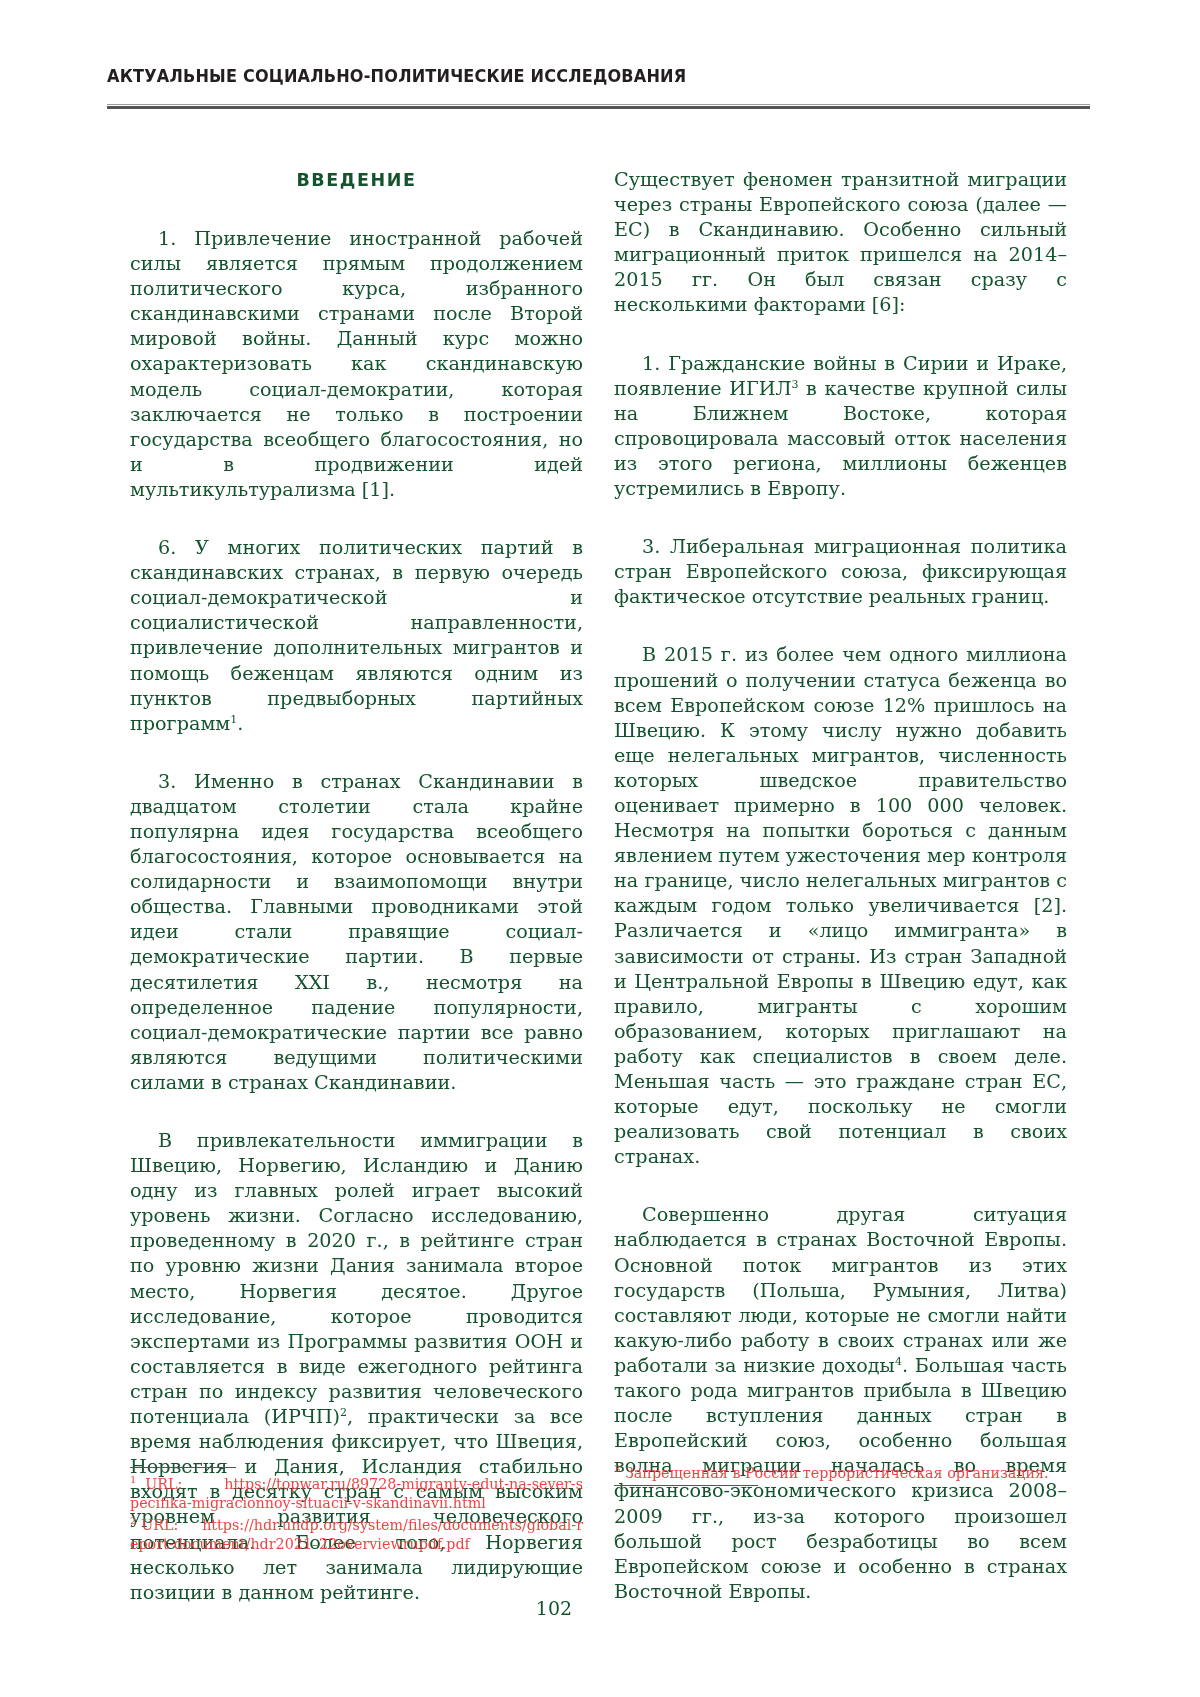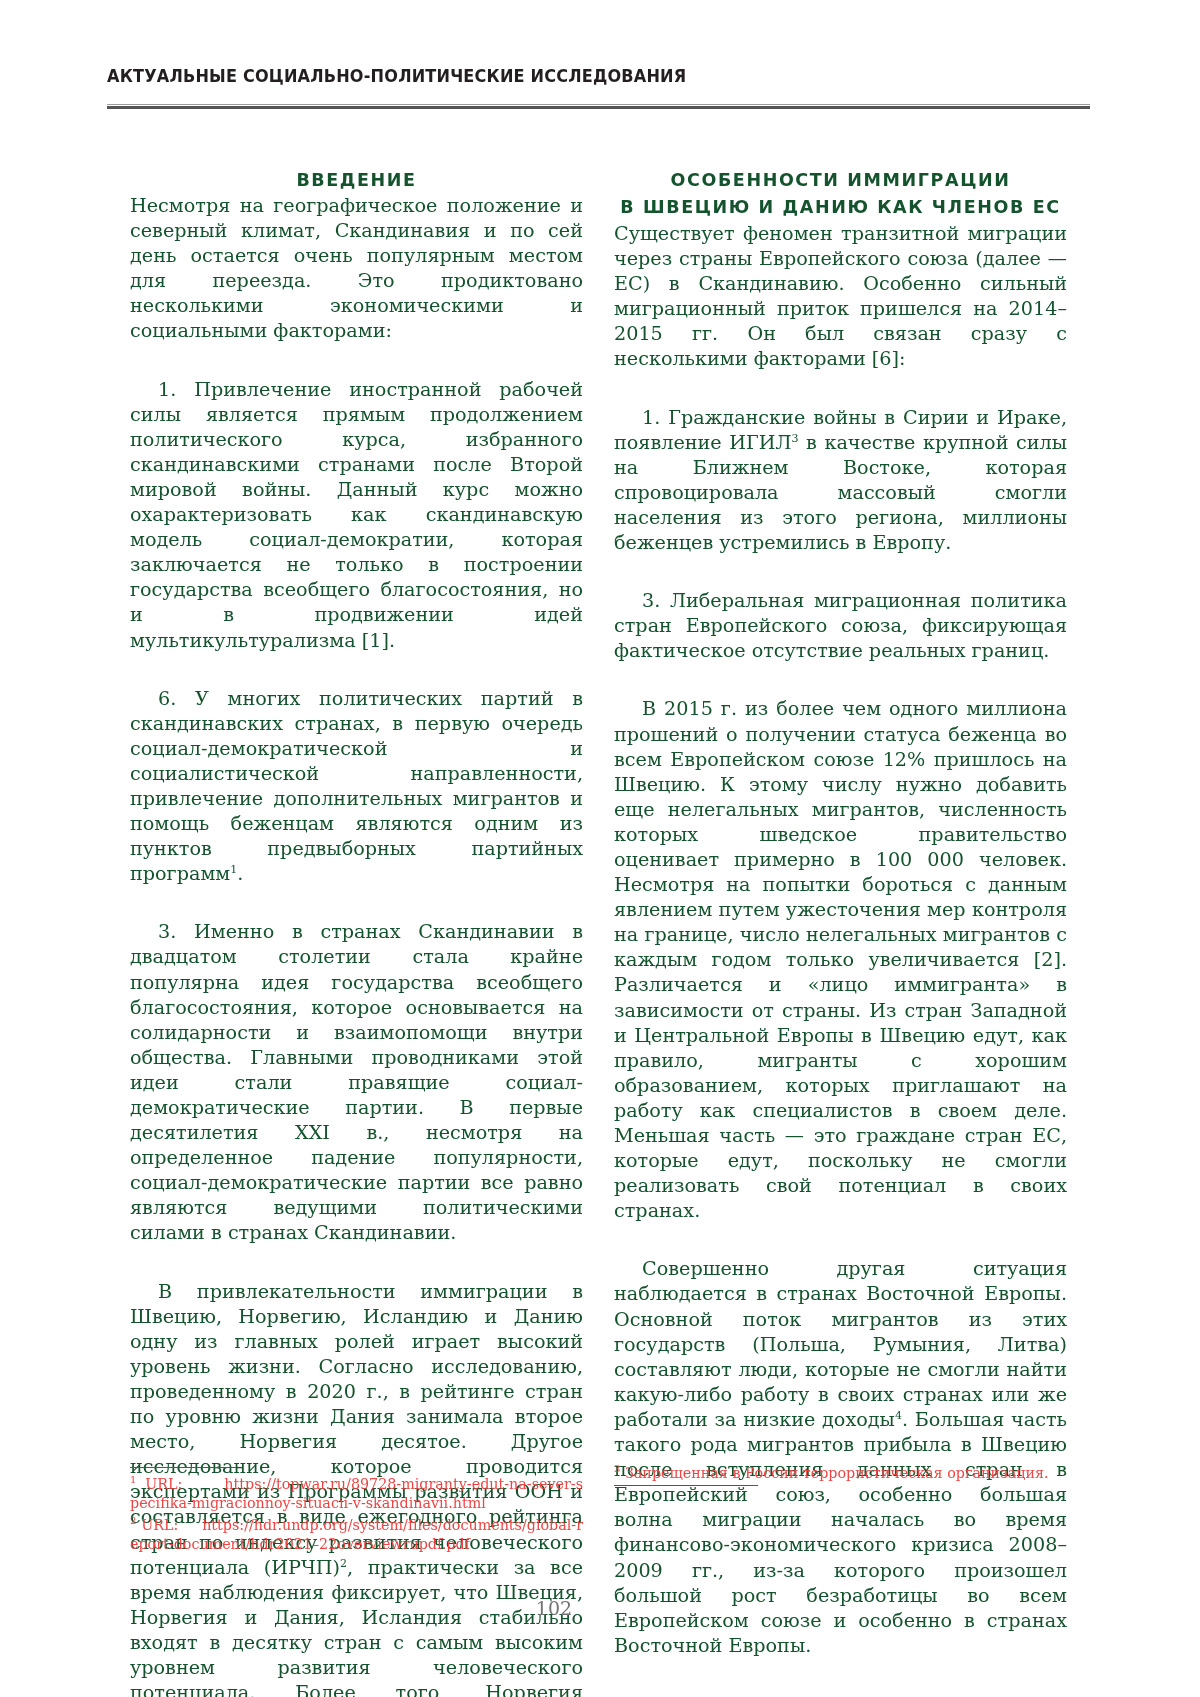--- a/index.html
+++ b/index.html
@@ -33,48 +33,43 @@
     position: absolute; width: 106px; height: 0; border-top: 1.5px solid #555;
   }
   .footnotes {
     position: absolute; width: 453px;
     font-family: "DejaVu Serif", serif; font-size: 14.3px; line-height: 19.4px; color: #ef4444;
   }
   .fn-item { text-align: justify; text-align-last: left; margin: 0 0 2px 0; word-break: break-all; }
   .fn-item .fnnum { font-size: 10px; vertical-align: super; line-height: 0; }
   .page-number {
     position: absolute; left: 0; width: 1108px; top: 1597px; text-align: center;
-    font-family: "DejaVu Serif", serif; font-size: 19px; color: #737373;
+    font-family: "DejaVu Serif", serif; font-size: 19px; color: #14532d;
   }
   .sp { display: inline-block; width: 42px; }
 </style>
 </head>
 <body>
 
 <div class="page">
 
   <div class="running-head">АКТУАЛЬНЫЕ СОЦИАЛЬНО-ПОЛИТИЧЕСКИЕ ИССЛЕДОВАНИЯ</div>
   <div class="head-rule"></div>
 
   <div class="col col-left">
     <div class="section-title section-title-left">ВВЕДЕНИЕ</div>
-    <p class="para">Несмотря на географическое положение и северный климат, Скандинавия и по сей день остается очень популярным местом для переезда. Это продиктовано несколькими экономическими и социальными факторами:</p>
     <p class="para indent">1. Привлечение иностранной рабочей силы является прямым продолжением политического курса, избранного скандинавскими странами после Второй мировой войны. Данный курс можно охарактеризовать как скандинавскую модель социал-демократии, которая заключается не только в построении государства всеобщего благосостояния, но и в продвижении идей мультикультурализма [1].</p>
     <p class="para indent"><span>6. У многих политических партий в скандинавских странах, в первую очередь социал-демократической и социалистической направленности, привлечение дополнительных мигрантов и помощь беженцам являются одним из пунктов предвыборных партийных программ</span><sup class="fn">1</sup><span>.</span></p>
     <p class="para indent">3. Именно в странах Скандинавии в двадцатом столетии стала крайне популярна идея государства всеобщего благосостояния, которое основывается на солидарности и взаимопомощи внутри общества. Главными проводниками этой идеи стали правящие социал-демократические партии. В первые десятилетия XXI в., несмотря на определенное падение популярности, социал-демократические партии все равно являются ведущими политическими силами в странах Скандинавии.</p>
     <p class="para indent"><span>В привлекательности иммиграции в Швецию, Норвегию, Исландию и Данию одну из главных ролей играет высокий уровень жизни. Согласно исследованию, проведенному в 2020 г., в рейтинге стран по уровню жизни Дания занимала второе место, Норвегия десятое. Другое исследование, которое проводится экспертами из Программы развития ООН и составляется в виде ежегодного рейтинга стран по индексу развития человеческого потенциала (ИРЧП)</span><sup class="fn">2</sup><span>, практически за все время наблюдения фиксирует, что Швеция, Норвегия и Дания, Исландия стабильно входят в десятку стран с самым высоким уровнем развития человеческого потенциала. Более того, Норвегия несколько лет занимала лидирующие позиции в данном рейтинге.</span></p>
   </div>
 
   <div class="col col-right">
-    <div class="section-title">
-      <div>ОСОБЕННОСТИ ИММИГРАЦИИ</div>
-      <div>В ШВЕЦИЮ И ДАНИЮ КАК ЧЛЕНОВ ЕС</div>
-    </div>
     <p class="para">Существует феномен транзитной миграции через страны Европейского союза (далее — ЕС) в Скандинавию. Особенно сильный миграционный приток пришелся на 2014–2015 гг. Он был связан сразу с несколькими факторами [6]:</p>
-    <p class="para indent"><span>1. Гражданские войны в Сирии и Ираке, появление ИГИЛ</span><sup class="fn">3</sup><span> в качестве крупной силы на Ближнем Востоке, которая спровоцировала массовый смогли населения из этого региона, миллионы беженцев устремились в Европу.</span></p>
+    <p class="para indent"><span>1. Гражданские войны в Сирии и Ираке, появление ИГИЛ</span><sup class="fn">3</sup><span> в качестве крупной силы на Ближнем Востоке, которая спровоцировала массовый отток населения из этого региона, миллионы беженцев устремились в Европу.</span></p>
     <p class="para indent">3. Либеральная миграционная политика стран Европейского союза, фиксирующая фактическое отсутствие реальных границ.</p>
     <p class="para indent">В 2015 г. из более чем одного миллиона прошений о получении статуса беженца во всем Европейском союзе 12% пришлось на Швецию. К этому числу нужно добавить еще нелегальных мигрантов, численность которых шведское правительство оценивает примерно в 100 000 человек. Несмотря на попытки бороться с данным явлением путем ужесточения мер контроля на границе, число нелегальных мигрантов с каждым годом только увеличивается [2]. Различается и «лицо иммигранта» в зависимости от страны. Из стран Западной и Центральной Европы в Швецию едут, как правило, мигранты с хорошим образованием, которых приглашают на работу как специалистов в своем деле. Меньшая часть — это граждане стран ЕС, которые едут, поскольку не смогли реализовать свой потенциал в своих странах.</p>
     <p class="para indent"><span>Совершенно другая ситуация наблюдается в странах Восточной Европы. Основной поток мигрантов из этих государств (Польша, Румыния, Литва) составляют люди, которые не смогли найти какую-либо работу в своих странах или же работали за низкие доходы</span><sup class="fn">4</sup><span>. Большая часть такого рода мигрантов прибыла в Швецию после вступления данных стран в Европейский союз, особенно большая волна миграции началась во время финансово-экономического кризиса 2008–2009 гг., из-за которого произошел большой рост безработицы во всем Европейском союзе и особенно в странах Восточной Европы.</span></p>
   </div>
 
   <div class="fn-rule" style="left:130px; top:1467px;"></div>
   <div class="footnotes" style="left:130px; top:1475px;">
     <p class="fn-item"><span class="fnnum">1</span> <span>URL:</span><span class="sp"></span><span>https://topwar.ru/89728-migranty-edut-na-sever-specifika-migracionnoy-situacii-v-skandinavii.html</span></p>
     <p class="fn-item"><span class="fnnum">2</span> <span>URL:</span>&nbsp;&nbsp;&nbsp;&nbsp; <span>https://hdr.undp.org/system/files/documents/global-report-document/hdr2021–22overviewrupdf.pdf</span></p>
   </div>

